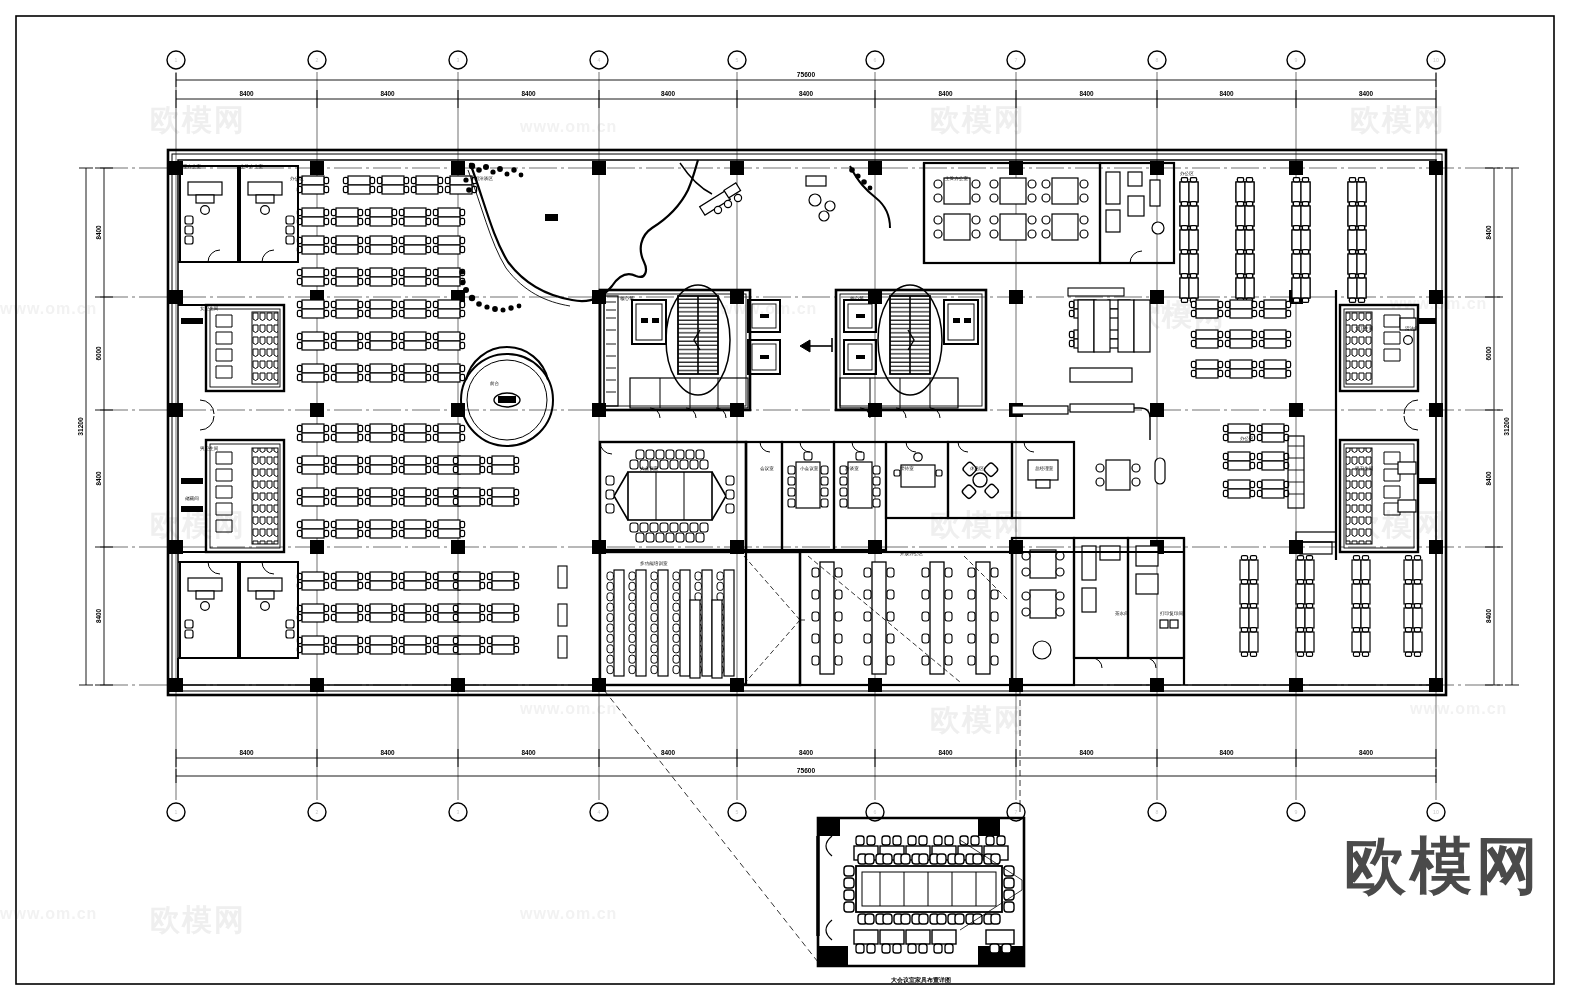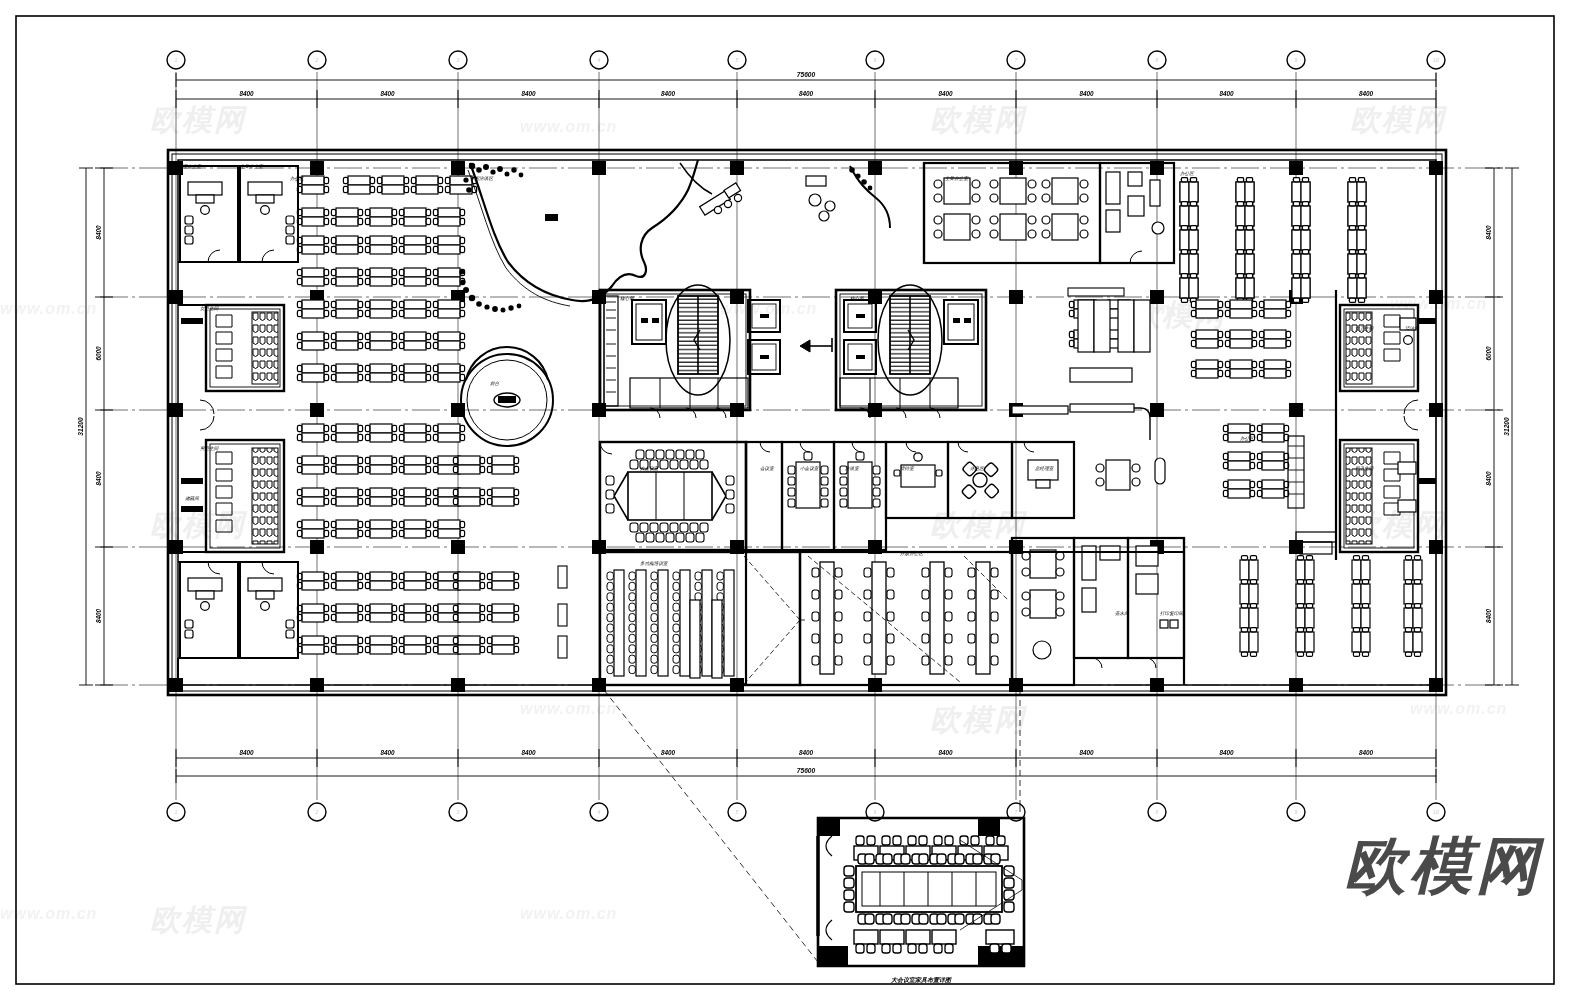--- a/index.html
+++ b/index.html
@@ -1,19 +1,19 @@
 <!DOCTYPE html>
 <html><head>
 <meta charset="utf-8">
 <title>CAD Office Floor Plan</title>
 <style>
   html,body{margin:0;padding:0;background:#ffffff;}
   body{width:1570px;height:1000px;position:relative;overflow:hidden;
        font-family:"Liberation Sans", sans-serif;color:#000;}
-  #sheet{position:absolute;left:0;top:0;width:1570px;height:1000px;background:#fff;font-style:italic;}
+  #sheet{position:absolute;left:0;top:0;width:1570px;height:1000px;background:#fff;}
   svg.layer{position:absolute;left:0;top:0;width:1570px;height:1000px;}
   .wm{position:absolute;color:#f0f0f0;font-weight:bold;user-select:none;pointer-events:none;}
   .wm-om{font-size:16px;letter-spacing:1px;color:#f2f2f2;}
   .wm-cn{font-size:30px;color:#efefef;letter-spacing:2px;}
   .wm-brand{position:absolute;right:28px;bottom:92px;font-size:62px;color:#4a4a4a;
             font-weight:bold;letter-spacing:4px;font-family:"DejaVu Sans", sans-serif;}
   .dimtxt{font-size:6px;font-family:"Liberation Sans",sans-serif;}
 </style>
 </head>
 <body>

